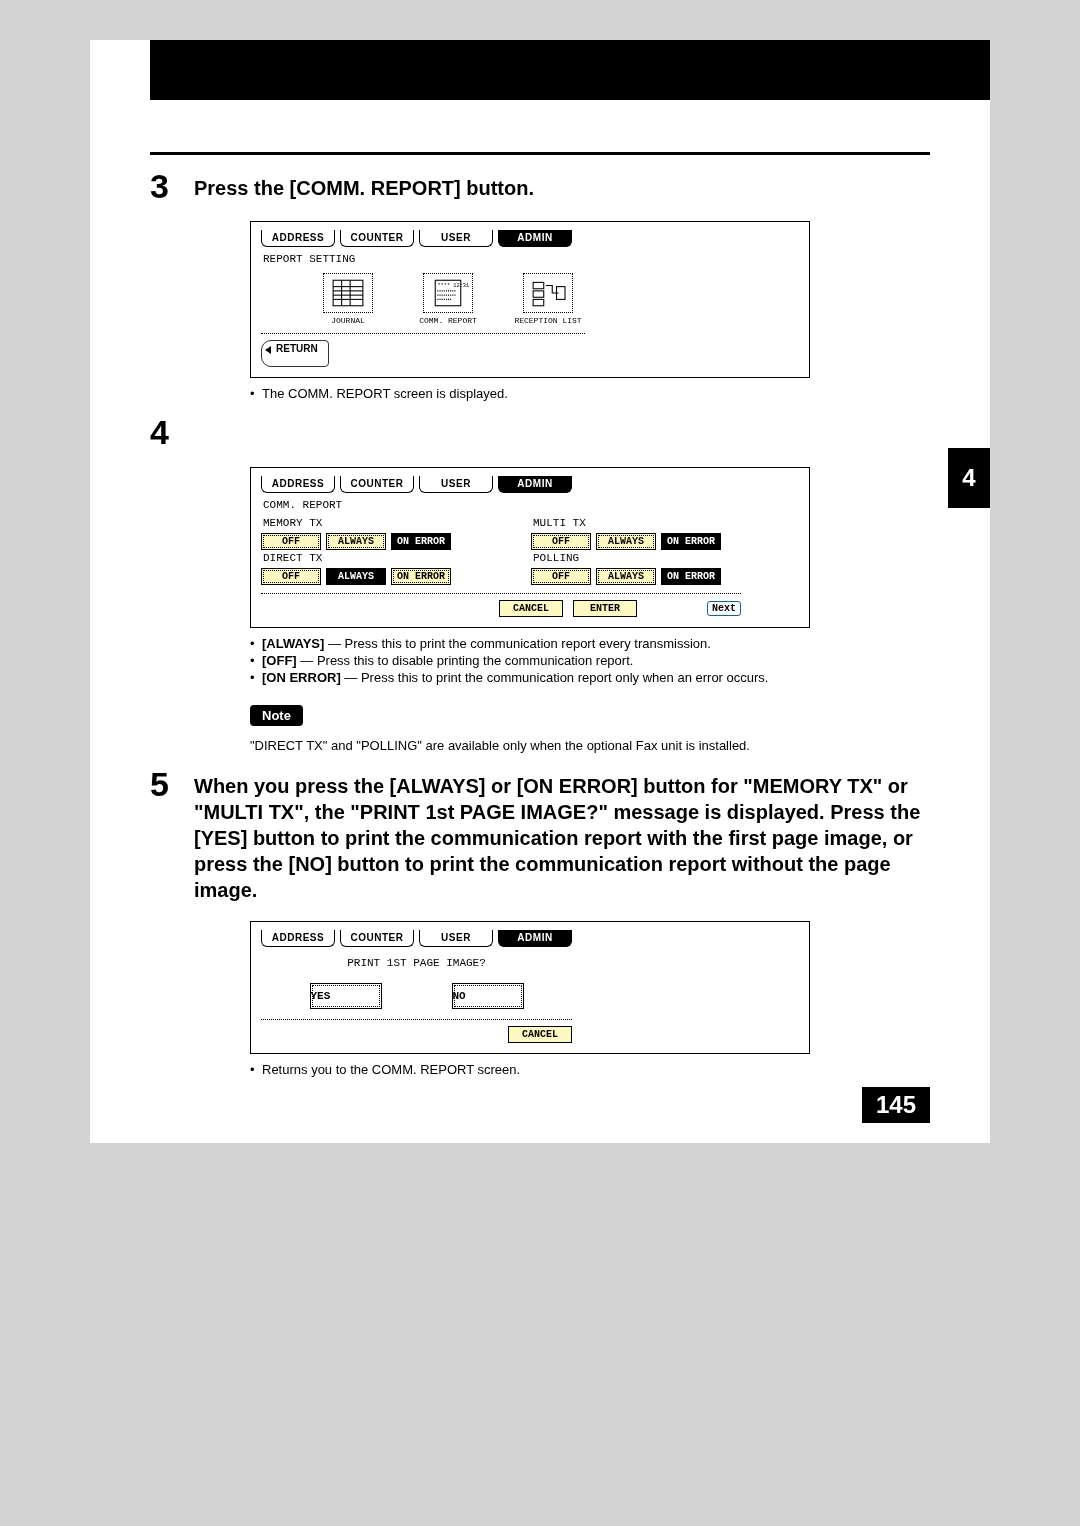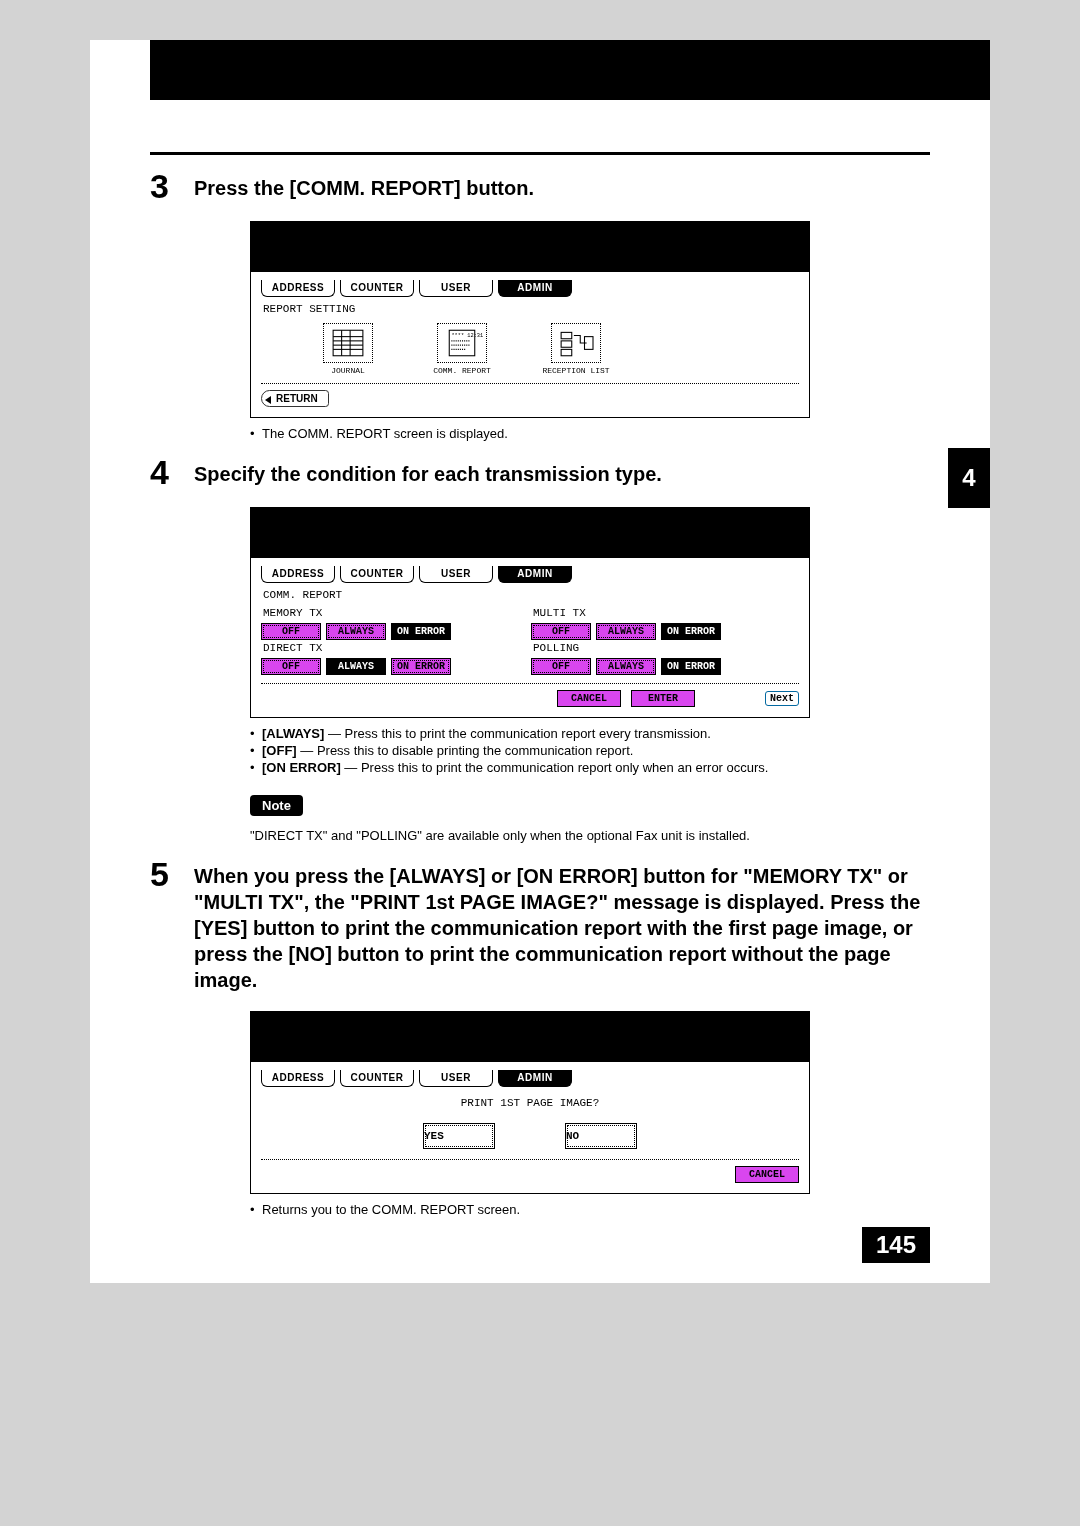--- a/index.html
+++ b/index.html
@@ -65,21 +65,21 @@
     justify-content: center;
   }
   .screen-wrap {
     margin: 18px 0 8px 100px;
     width: 560px;
   }
   .lcd-frame {
     border: 1px solid #000;
     background: #fff;
     display: flex;
-    flex-direction: column;
+    flex-direction: row;
   }
   .lcd-blackbar {
     height: 50px;
     background: #000;
   }
   .lcd-body {
     padding: 8px 10px 10px 10px;
     font-family: "Courier New", monospace;
     font-size: 10px;
     color: #000;
@@ -108,21 +108,21 @@
     background: #000;
     color: #fff;
   }
   .lcd-label {
     font-family: "Courier New", monospace;
     font-size: 11px;
     margin: 2px 0 4px 2px;
   }
   .lcd-icon-row {
     display: flex;
-    gap: 40px;
+    gap: 26px;
     margin: 8px 0 8px 50px;
   }
   .lcd-iconbtn {
     width: 74px;
     text-align: center;
   }
   .lcd-iconbox {
     width: 50px;
     height: 40px;
     margin: 0 auto 3px auto;
@@ -141,21 +141,21 @@
     font-size: 8px;
   }
   .lcd-hr {
     border-top: 1px dotted #000;
     margin: 6px 0;
   }
   .lcd-return {
     display: inline-block;
     border: 1px solid #333;
     border-radius: 10px 4px 4px 10px;
-    padding: 2px 10px 2px 14px;
+    padding: 2px 10px 12px 14px;
     font-family: Arial, sans-serif;
     font-size: 10px;
     font-weight: bold;
     position: relative;
   }
   .lcd-return::before {
     content: "";
     position: absolute;
     left: 3px; top: 5px;
     width: 0; height: 0;
@@ -165,21 +165,21 @@
   }
   .lcd-btn {
     border: 1px solid #000;
     padding: 2px 0;
     font-family: "Courier New", monospace;
     font-size: 10px;
     font-weight: bold;
     text-align: center;
     width: 58px;
     display:inline-block;
-    background:#d946ef;
+    background:#fef9c3;
   }
   .lcd-btn.dotted {
     border: 1px solid #000;
     outline: 1px dotted #000;
     outline-offset: -3px;
   }
   .lcd-btn.sel {
     background: #000;
     color: #fff;
   }
@@ -340,21 +340,20 @@
     </div>
   </div>
 
   <ul class="bull-list">
     <li>The COMM. REPORT screen is displayed.</li>
   </ul>
 
   
   <div class="step-row">
     <div class="step-num">4</div>
-    <div class="step-title">Specify the condition for each transmission type.</div>
   </div>
 
   <div class="side-tab">4</div>
 
   <div class="screen-wrap">
     <div class="lcd-frame">
       <div class="lcd-blackbar"></div>
       <div class="lcd-body">
         <div class="lcd-tabs">
           <span class="lcd-tab">ADDRESS</span>

